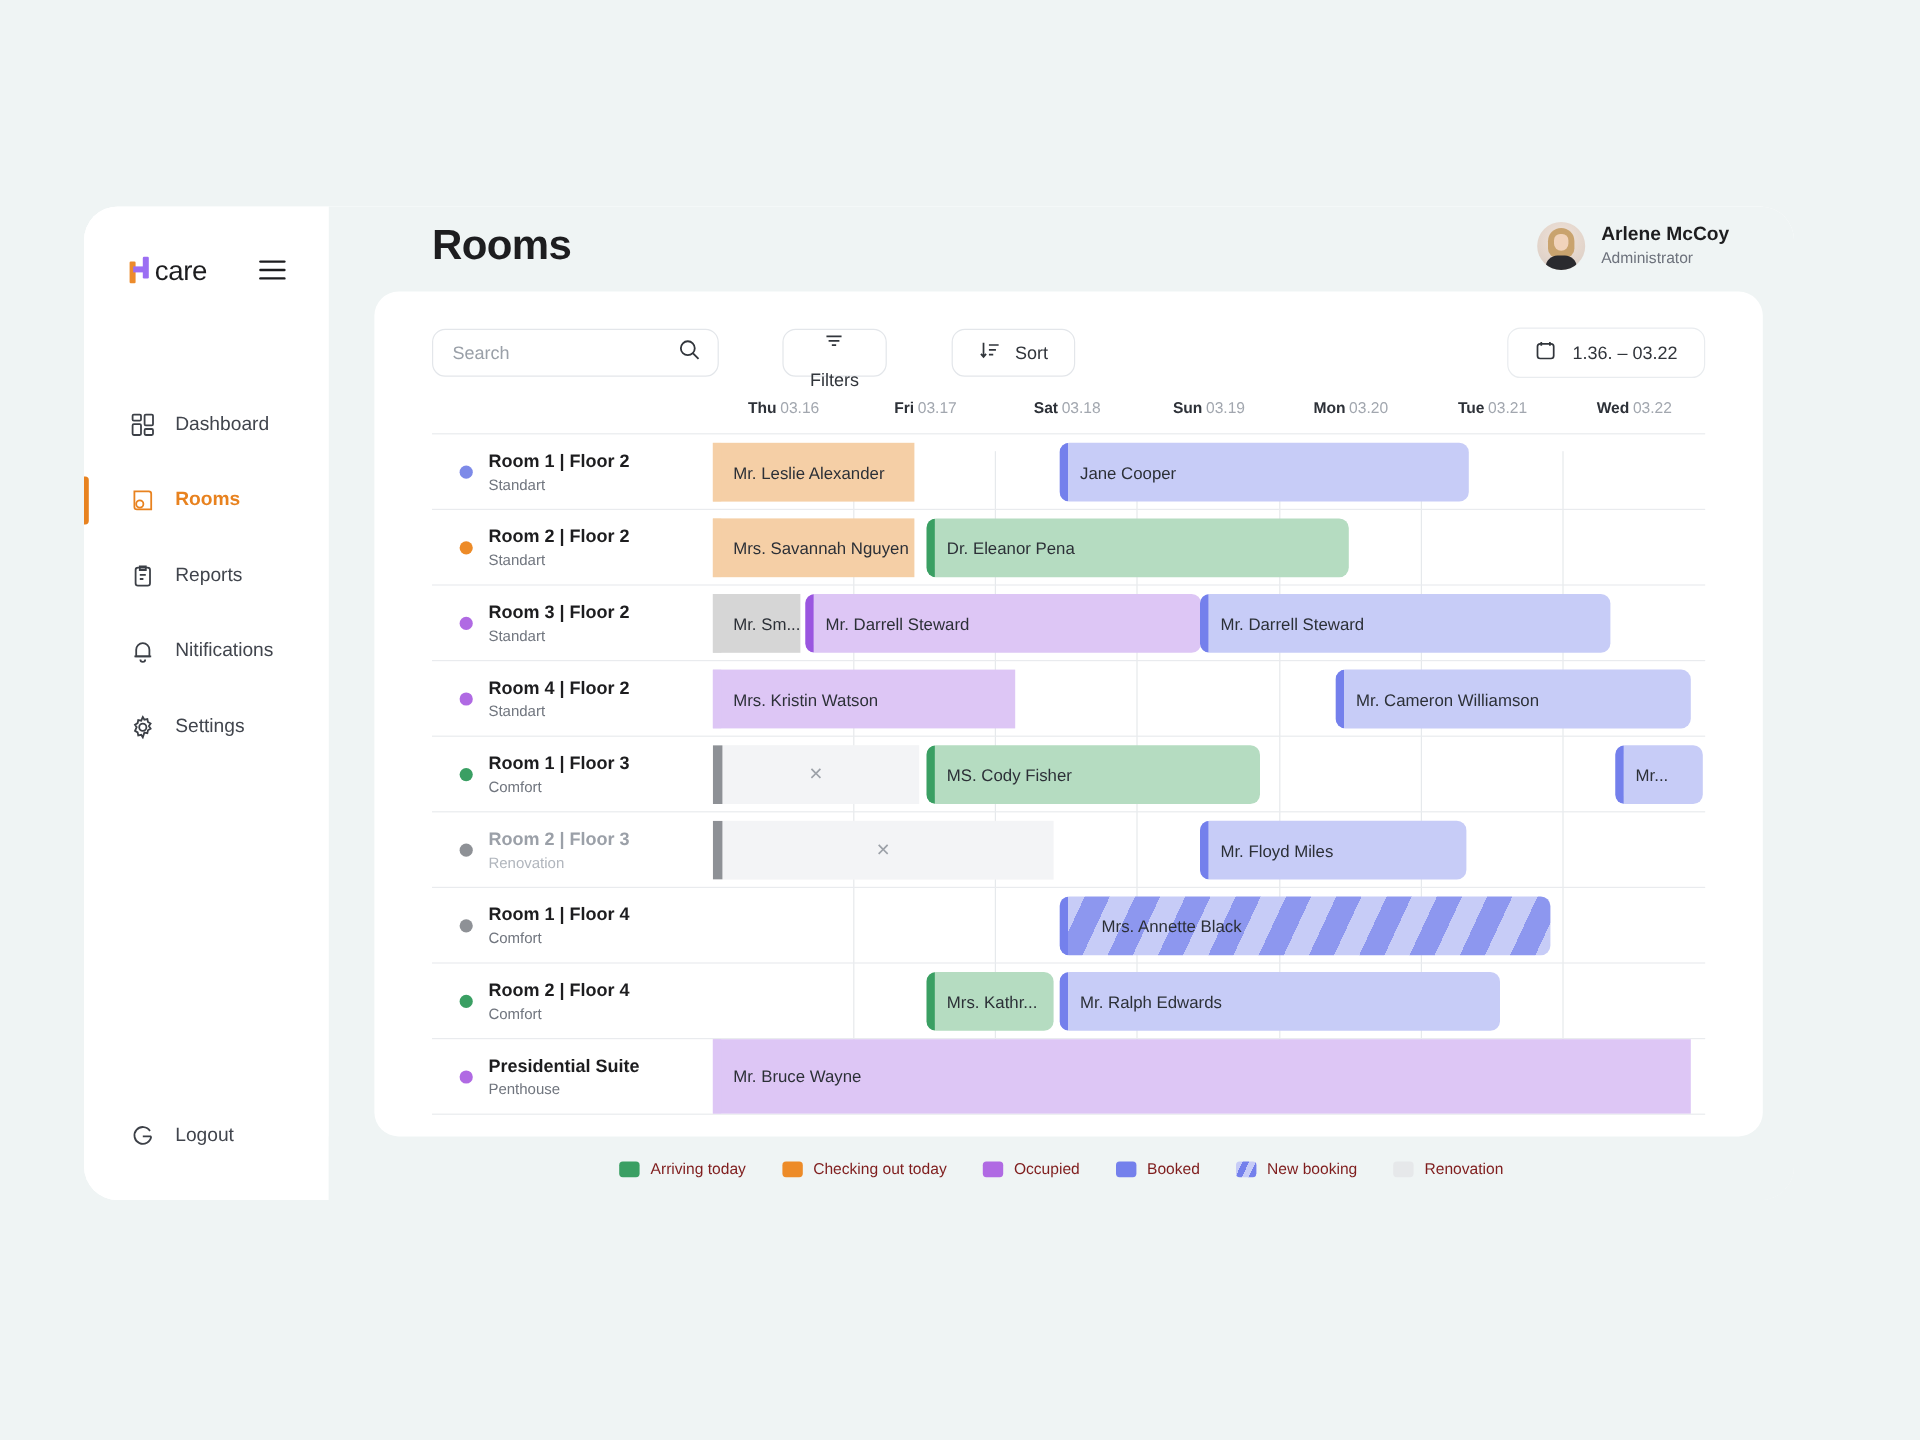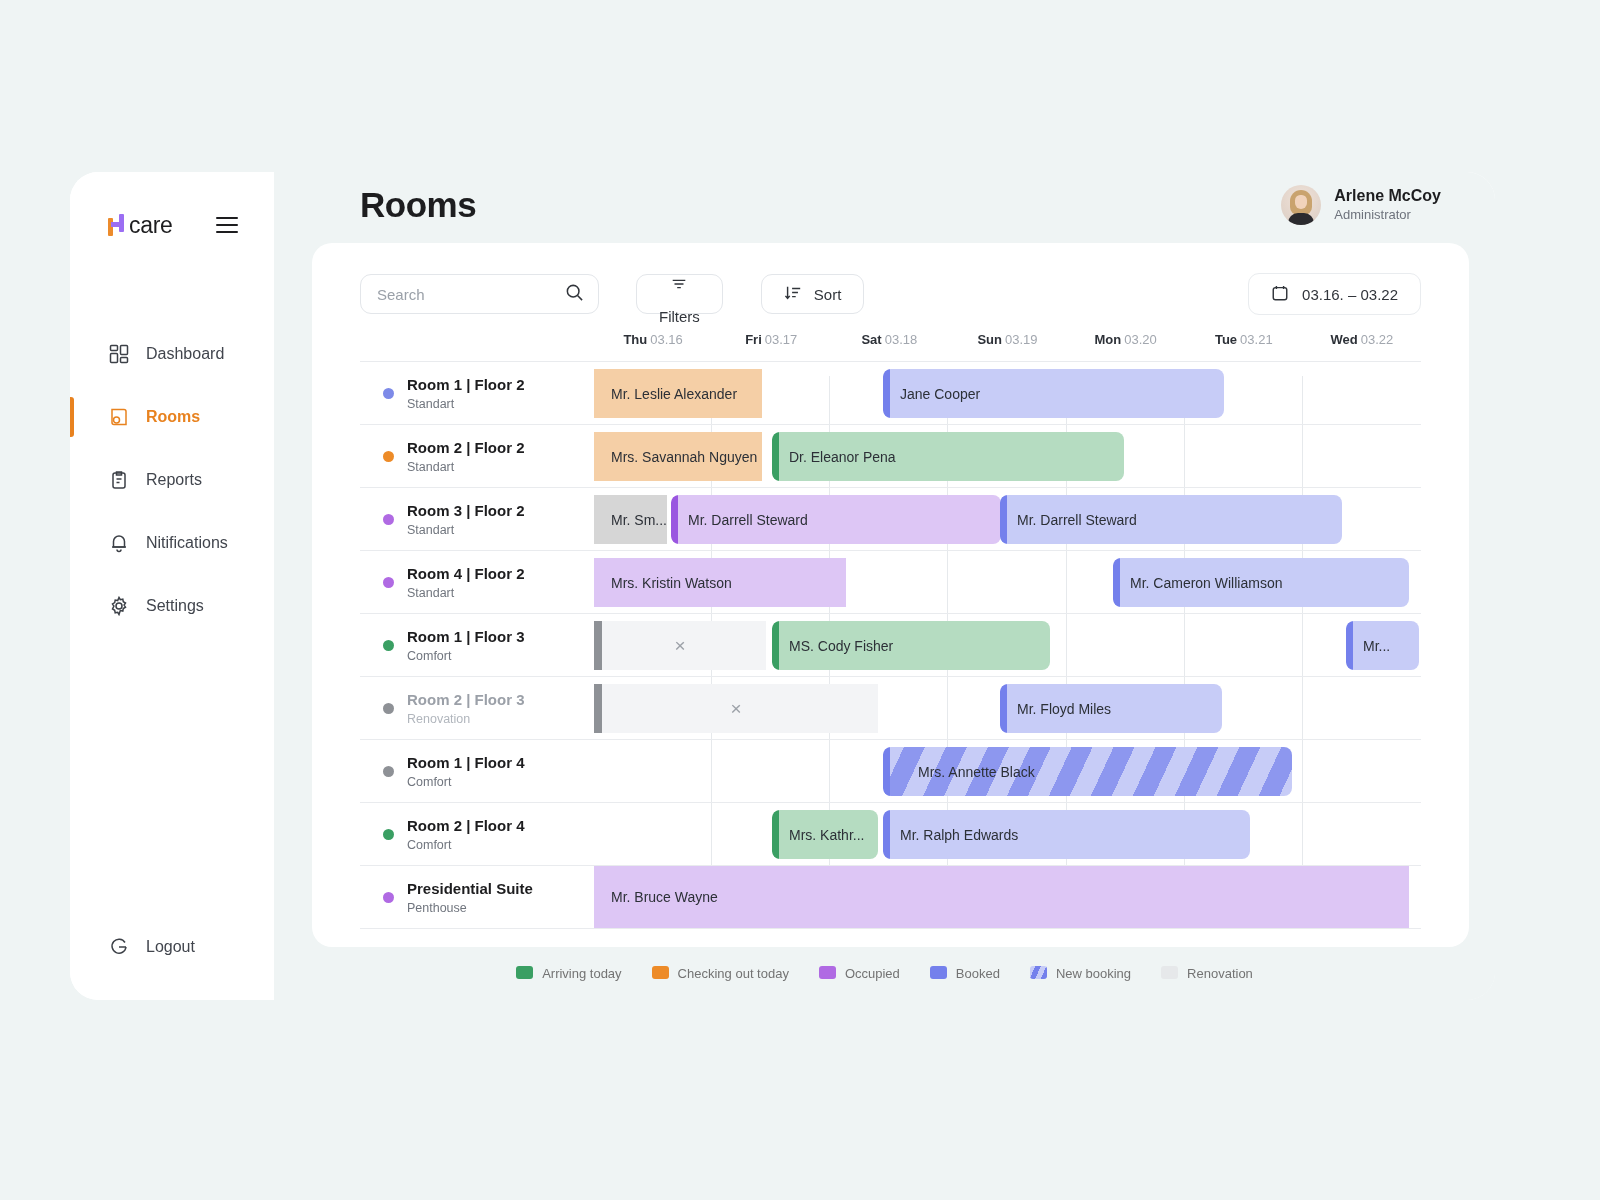--- a/index.html
+++ b/index.html
@@ -117,21 +117,21 @@
     background: #ffffff;
     border-radius: 20px;
     flex: 1;
     padding: 30px 0 0 0;
     display: flex; flex-direction: column;
     position: relative;
   }
   .toolbar {
     display: flex; align-items: center;
     padding: 0 48px 0 48px;
-    gap: 0;
+    gap: 16px;
   }
   .search-box {
     width: 239px; height: 40px;
     border: 1px solid #e3e6ea; border-radius: 11px;
     display: flex; align-items: center;
     padding: 0 14px 0 16px;
     justify-content: space-between;
   }
   .search-box input {
     border: none; outline: none; font-size: 15px; color: #6d727c;
@@ -242,21 +242,21 @@
     position: relative;
   }
 
   
   .legend {
     height: 66px;
     display: flex; align-items: center; justify-content: center;
     gap: 30px;
     background: #eff4f4;
   }
-  .legend-item { display: flex; align-items: flex-start; gap: 9px; font-size: 13px; color: #737373; }
+  .legend-item { display: flex; align-items: flex-end; gap: 9px; font-size: 13px; color: #7f1d1d; }
   .swatch { width: 17px; height: 13px; border-radius: 3px; flex: 0 0 17px; }
   .swatch.striped { background: repeating-linear-gradient(115deg, #c7ccf7 0 5px, #7480ec 5px 10px); }
 </style>
 </head>
 <body>
 
 <div class="app-window">
 
   <aside class="sidebar">
     <div class="brand-row">
@@ -389,21 +389,21 @@
           <span>Sort</span>
         </div>
 
         <div class="daterange">
           <span>
             <svg width="18" height="18" viewBox="0 0 20 20" fill="none" stroke="#31353b" stroke-width="1.6">
               <rect x="2.5" y="4" width="15" height="13.5" rx="2.5"></rect>
               <path d="M6 2.2v3.4M14 2.2v3.4"></path>
             </svg>
           </span>
-          <span>03.16. – 03.22</span>
+          <span>1.36. – 03.22</span>
         </div>
       </div>
 
       <div class="cal">
         <div class="days-row" id="days-row">
             <div class="day-cell"><span>Thu</span><span class="dnum">03.16</span></div>
             <div class="day-cell"><span>Fri</span><span class="dnum">03.17</span></div>
             <div class="day-cell"><span>Sat</span><span class="dnum">03.18</span></div>
             <div class="day-cell"><span>Sun</span><span class="dnum">03.19</span></div>
             <div class="day-cell"><span>Mon</span><span class="dnum">03.20</span></div>

